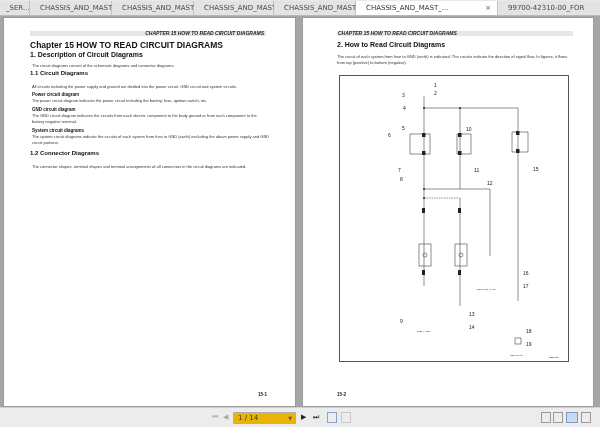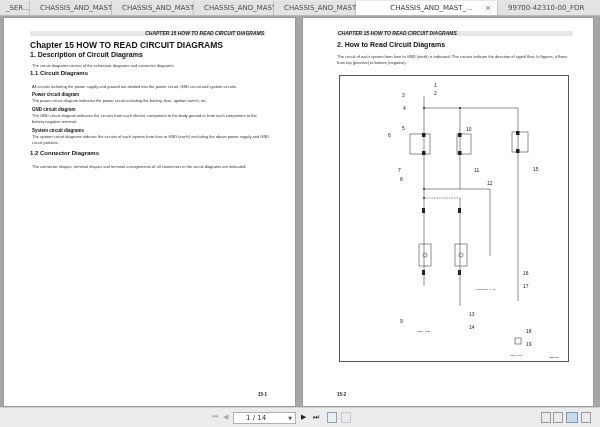--- a/index.html
+++ b/index.html
@@ -1,39 +1,39 @@
 <!DOCTYPE html>
 <html><head>
 <meta charset="utf-8">
 <style>
   * { box-sizing: border-box; margin: 0; padding: 0; }
   html, body { width: 600px; height: 427px; overflow: hidden; background: #a6a6a6; font-family: "DejaVu Sans", sans-serif; }
   .tabbar { position: absolute; left: 0; top: 0; width: 600px; height: 16px; background: #e8e8e8; border-bottom: 1px solid #b8b8b8; overflow: hidden; }
   .tab { position: absolute; top: 1px; height: 15px; font-size: 7px; color: #4a4a4a; line-height: 15px; padding-left: 10px; white-space: nowrap; background: #e3e3e3; border-right: 1px solid #c2c2c2; transform: skewX(0deg); }
-  .tab.active { background: #ffffff; color: #333; text-align: center; }
+  .tab.active { background: #ffffff; color: #333; }
   .tab .close { position: absolute; right: 6px; top: 0; font-size: 7px; color: #555; }
   .viewer { position: absolute; left: 0; top: 16px; width: 600px; height: 294px; background: #a6a6a6; }
   .page { position: absolute; background: #fff; border: 1px solid #9a9a9a; overflow: hidden; }
   .page.left { left: 3px; top: 1px; width: 293px; height: 390px; }
   .page.right { left: 302px; top: 1px; width: 292px; height: 390px; }
   .hdrbar { position: absolute; height: 5px; background: #e6e6e6; font-family: "Liberation Sans", sans-serif; font-weight: bold; font-style: italic; font-size: 5px; color: #222; line-height: 5px; white-space: nowrap; }
   .left .hdrbar { left: 26px; top: 13px; width: 236px; text-align: right; padding-right: 2px; }
   .right .hdrbar { left: 34px; top: 13px; width: 236px; text-align: left; padding-left: 1px; }
   .txt { position: absolute; font-family: "Liberation Sans", sans-serif; color: #111; white-space: nowrap; }
   .h-ch { font-size: 8.5px; font-weight: bold; }
   .h-1 { font-size: 7px; font-weight: bold; }
   .h-2 { font-size: 6px; font-weight: bold; }
   .h-3 { font-size: 4.5px; font-weight: bold; }
   .body { font-size: 4px; color: #333; line-height: 5.5px; white-space: normal; }
   .pagenum { font-size: 4.5px; font-weight: bold; }
   .diagram { position: absolute; left: 36px; top: 57px; width: 230px; height: 287px; border: 1px solid #555; }
   .toolbar { position: absolute; left: 0; top: 407px; width: 600px; height: 20px; background: #ececec; border-top: 1px solid #d0d0d0; }
   .tb-btn { position: absolute; top: 5px; font-size: 7px; color: #555; cursor: pointer; }
   .tb-btn.dim { color: #a8a8a8; }
-  .pagebox { position: absolute; left: 233px; top: 4px; width: 63px; height: 12px; background: #ffffff; border: 1px solid #b0b0b0; font-size: 7px; line-height: 11px; padding-left: 12px; color: #333; }
+  .pagebox { position: absolute; left: 233px; top: 4px; width: 63px; height: 12px; background: #eab308; border: 1px solid #b0b0b0; font-size: 7px; line-height: 11px; padding-left: 4px; color: #333; }
   .pagebox .dd { position: absolute; right: 3px; top: 0; font-size: 5px; color: #555; }
   .view-ic { position: absolute; top: 4px; width: 10px; height: 11px; border: 1px solid #999; }
   .view-ic.sel { background: #c9d9ee; border-color: #7a9cc6; }
 </style>
 </head>
 <body>
 
 <div class="tabbar">
   <div class="tab" style="left:-4px;width:34px;"><span>_SER...</span></div>
   <div class="tab" style="left:30px;width:82px;"><span>CHASSIS_AND_MAST...</span></div>

